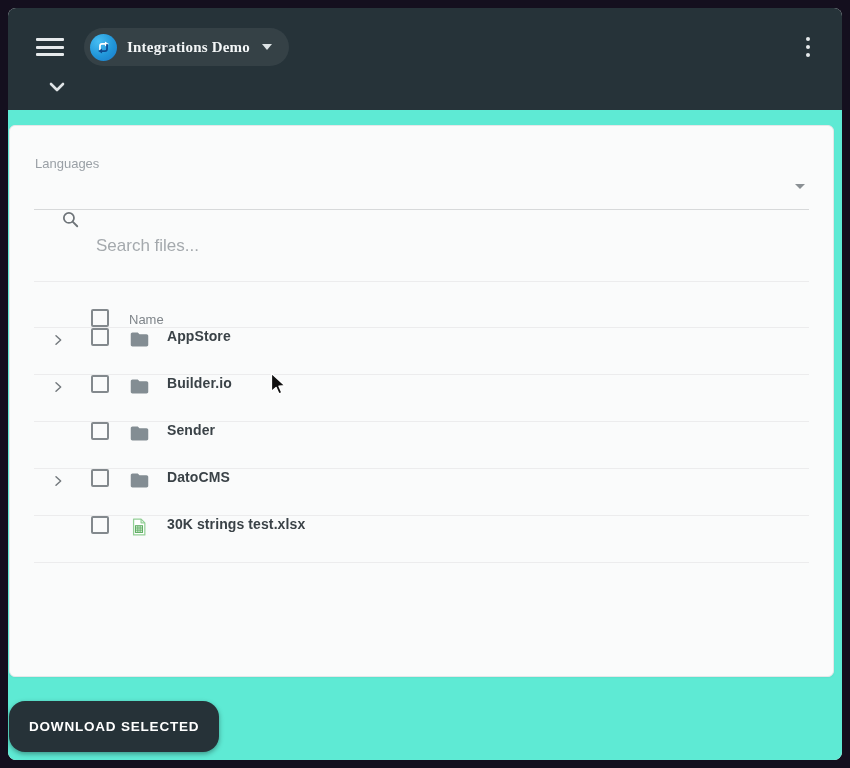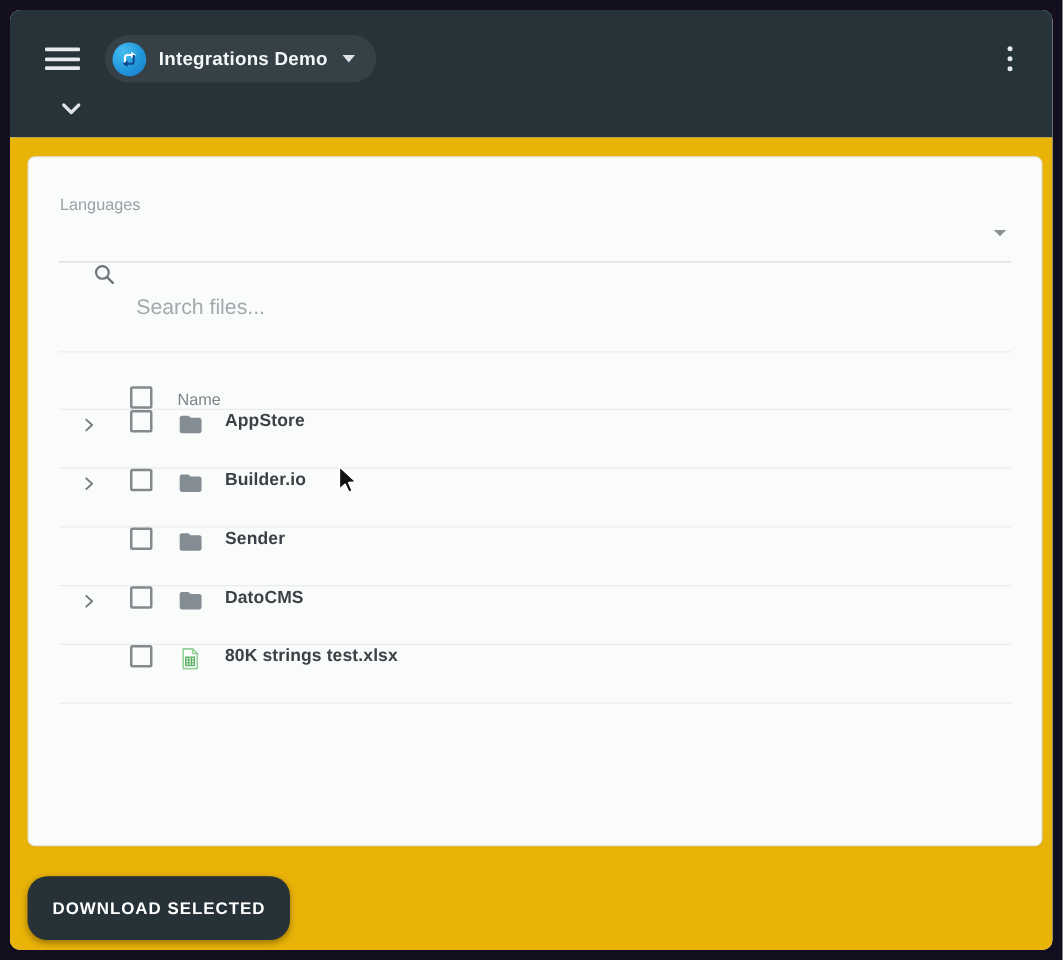--- a/index.html
+++ b/index.html
@@ -12,21 +12,21 @@
   }
   .stage { position:relative; width:850px; height:768px; padding:8px; }
   .window {
     width:100%; height:100%;
     border-radius:8px; overflow:hidden;
     background:#f5f6f6;
     display:flex; flex-direction:column;
   }
 
   
-  .appbar { flex:none; height:102px; background:#263339; color:#eceff1; }
+  .appbar { flex:none; height:102px; background:#263339; color:#eceff1;font-family:Liberation Serif, serif; }
   .appbar-row1 { display:flex; align-items:center; height:38px; margin:20px 30px 0 28px; }
   .hamburger { width:28px; height:18px; display:flex; flex-direction:column; justify-content:space-between; cursor:pointer; }
   .hamburger span { height:3px; background:#e6eaec; border-radius:1px; }
   .project-pill {
     margin-left:20px; height:38px; display:flex; align-items:center; gap:10px;
     background:rgba(255,255,255,0.07); border-radius:19px; padding:0 17px 0 6px; cursor:pointer;
   }
   .logo-circle {
     width:27px; height:27px; border-radius:50%;
     background:radial-gradient(circle at 32% 28%, #46bdf2 0%, #2196d9 55%, #1a78c9 100%);
@@ -37,21 +37,21 @@
     width:0; height:0; margin-left:2px;
     border-left:5px solid transparent; border-right:5px solid transparent; border-top:6px solid #dde3e5;
   }
   .spacer { flex:1; }
   .kebab { display:flex; flex-direction:column; gap:4px; padding:2px; cursor:pointer; }
   .kebab i { width:4px; height:4px; border-radius:50%; background:#e6eaec; }
   .appbar-row2 { margin:15px 0 0 40px; }
   .collapse-chevron { display:block; cursor:pointer; }
 
   
-  .content { flex:1; position:relative; background:#eab308; padding:15px 8px 0 14px; }
+  .content { flex:1; position:relative; background:#5eead4; padding:15px 8px 0 1px; }
   .card {
     background:#fafbfb; border:1px solid #e5e7e8; border-radius:6px;
     height:552px; overflow:hidden;
     box-shadow:0 1px 2px rgba(0,0,0,0.04);
   }
 
   .languages-field { position:relative; margin:0 24px; height:84px; border-bottom:1px solid #d7d9da; }
   .languages-label { position:absolute; top:30px; left:1px; font-size:13px; color:#9aa0a6; }
   .select-caret {
     position:absolute; right:4px; top:58px; width:0; height:0; cursor:pointer;
@@ -224,21 +224,21 @@
       <svg width="20" height="20" viewBox="0 0 24 24">
         <path d="M5.5 2.5 h9 l4.5 4.5 v14.5 h-13.5 z" fill="#ffffff" stroke="#93cf96" stroke-width="1.5" stroke-linejoin="round"></path>
         <path d="M14.5 2.5 v4.5 h4.5" fill="none" stroke="#93cf96" stroke-width="1.5" stroke-linejoin="round"></path>
         <rect x="7.8" y="10.5" width="8.4" height="8" fill="#eaf6ea" stroke="#5fae63" stroke-width="1.3"></rect>
         <line x1="7.8" y1="13.2" x2="16.2" y2="13.2" stroke="#5fae63" stroke-width="1.1"></line>
         <line x1="7.8" y1="15.8" x2="16.2" y2="15.8" stroke="#5fae63" stroke-width="1.1"></line>
         <line x1="10.6" y1="10.5" x2="10.6" y2="18.5" stroke="#5fae63" stroke-width="1.1"></line>
         <line x1="13.4" y1="10.5" x2="13.4" y2="18.5" stroke="#5fae63" stroke-width="1.1"></line>
       </svg>
     </span>
-    <span class="row-name">80K strings test.xlsx</span>
+    <span class="row-name">30K strings test.xlsx</span>
   </div>
           </div>
 
       </div>
 
       <button class="download-btn">DOWNLOAD SELECTED</button>
     </div>
 
   </div>
 

